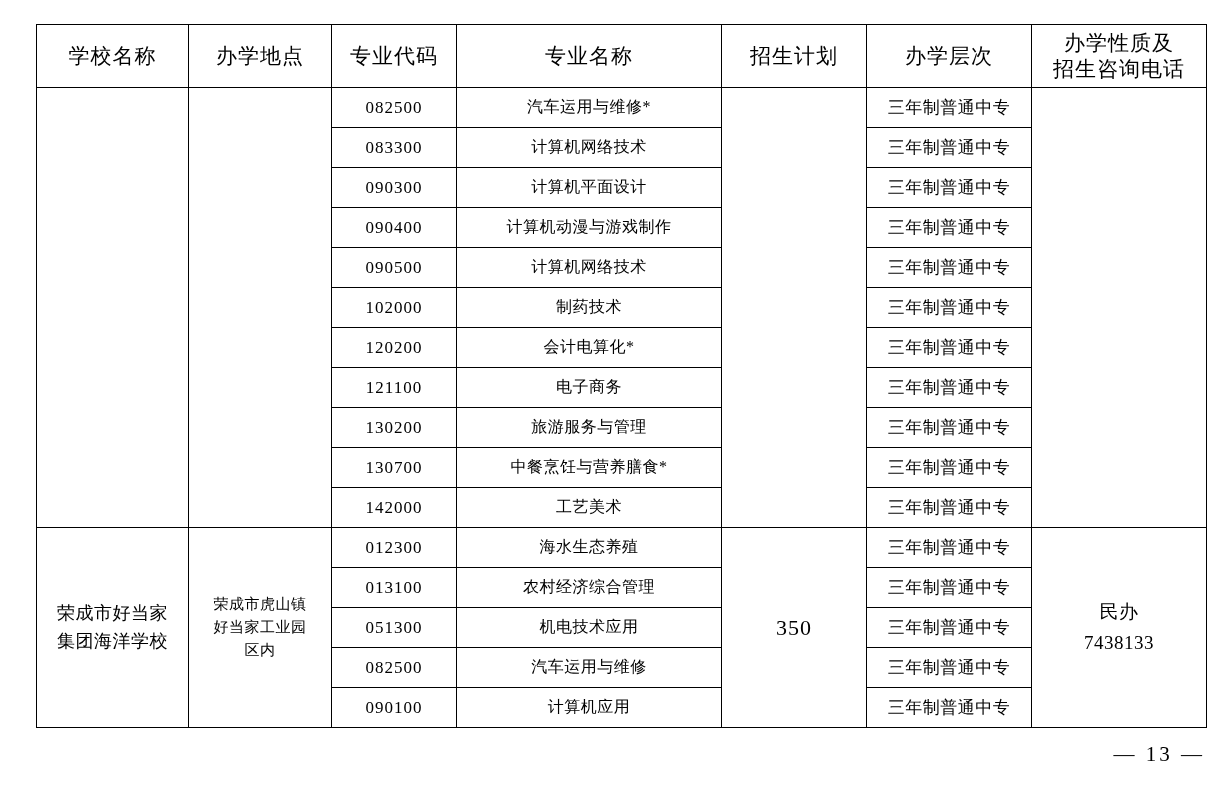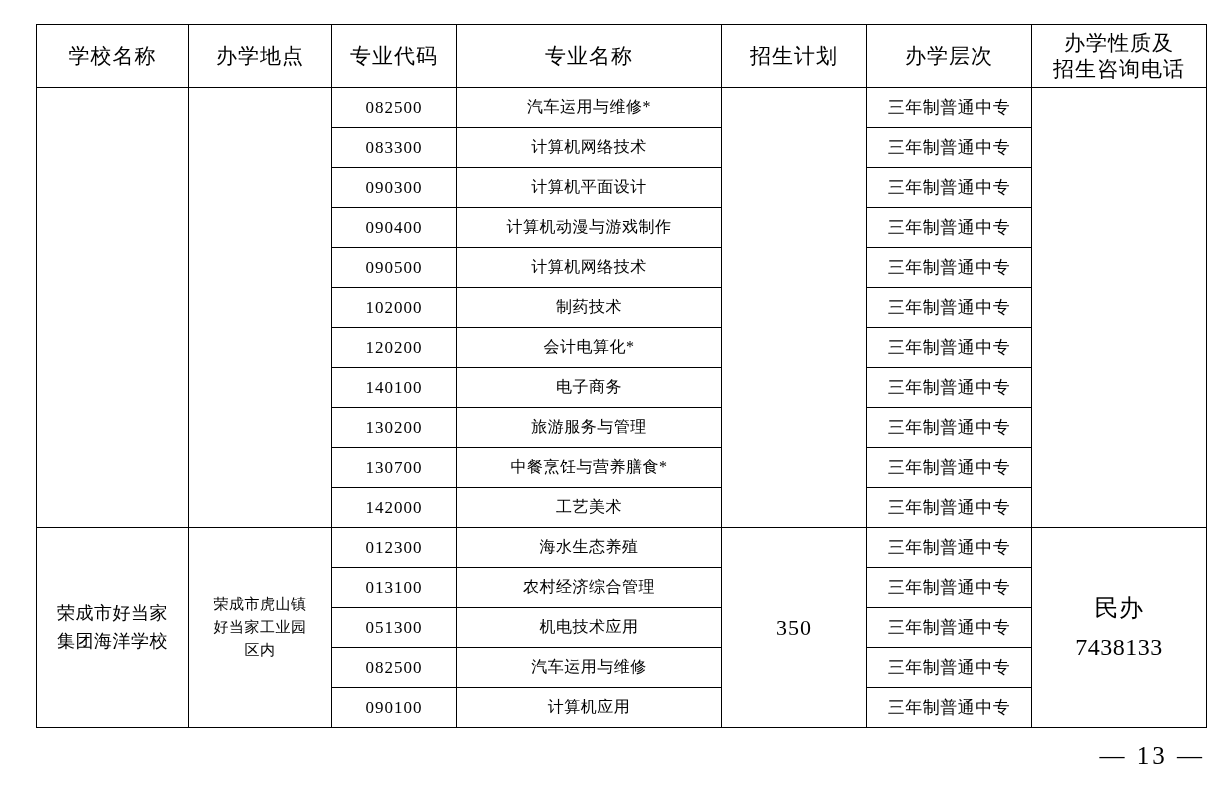--- a/index.html
+++ b/index.html
@@ -64,31 +64,31 @@
   }
   td.school-cell {
     font-size: 18px;
     line-height: 1.55;
   }
   td.place-cell {
     font-size: 15px;
     line-height: 1.55;
   }
   td.nature-cell {
-    font-size: 24px;
+    font-size: 19px;
     line-height: 1.6;
   }
   .cell-lines span {
     display: block;
   }
   .page-number {
     position: absolute;
     right: 28px;
     top: 742px;
-    font-size: 25px;
+    font-size: 21px;
     letter-spacing: 3px;
     font-family: "Liberation Serif", "DejaVu Serif", serif;
   }
   col.c1 { width: 152px; }
   col.c2 { width: 143px; }
   col.c3 { width: 125px; }
   col.c4 { width: 265px; }
   col.c5 { width: 145px; }
   col.c6 { width: 165px; }
   col.c7 { width: 175px; }
@@ -157,21 +157,21 @@
         <td class="code-cell">102000</td>
         <td>制药技术</td>
         <td class="level-cell">三年制普通中专</td>
       </tr>
       <tr>
         <td class="code-cell">120200</td>
         <td>会计电算化*</td>
         <td class="level-cell">三年制普通中专</td>
       </tr>
       <tr>
-        <td class="code-cell">140100</td>
+        <td class="code-cell">121100</td>
         <td>电子商务</td>
         <td class="level-cell">三年制普通中专</td>
       </tr>
       <tr>
         <td class="code-cell">130200</td>
         <td>旅游服务与管理</td>
         <td class="level-cell">三年制普通中专</td>
       </tr>
       <tr>
         <td class="code-cell">130700</td>

